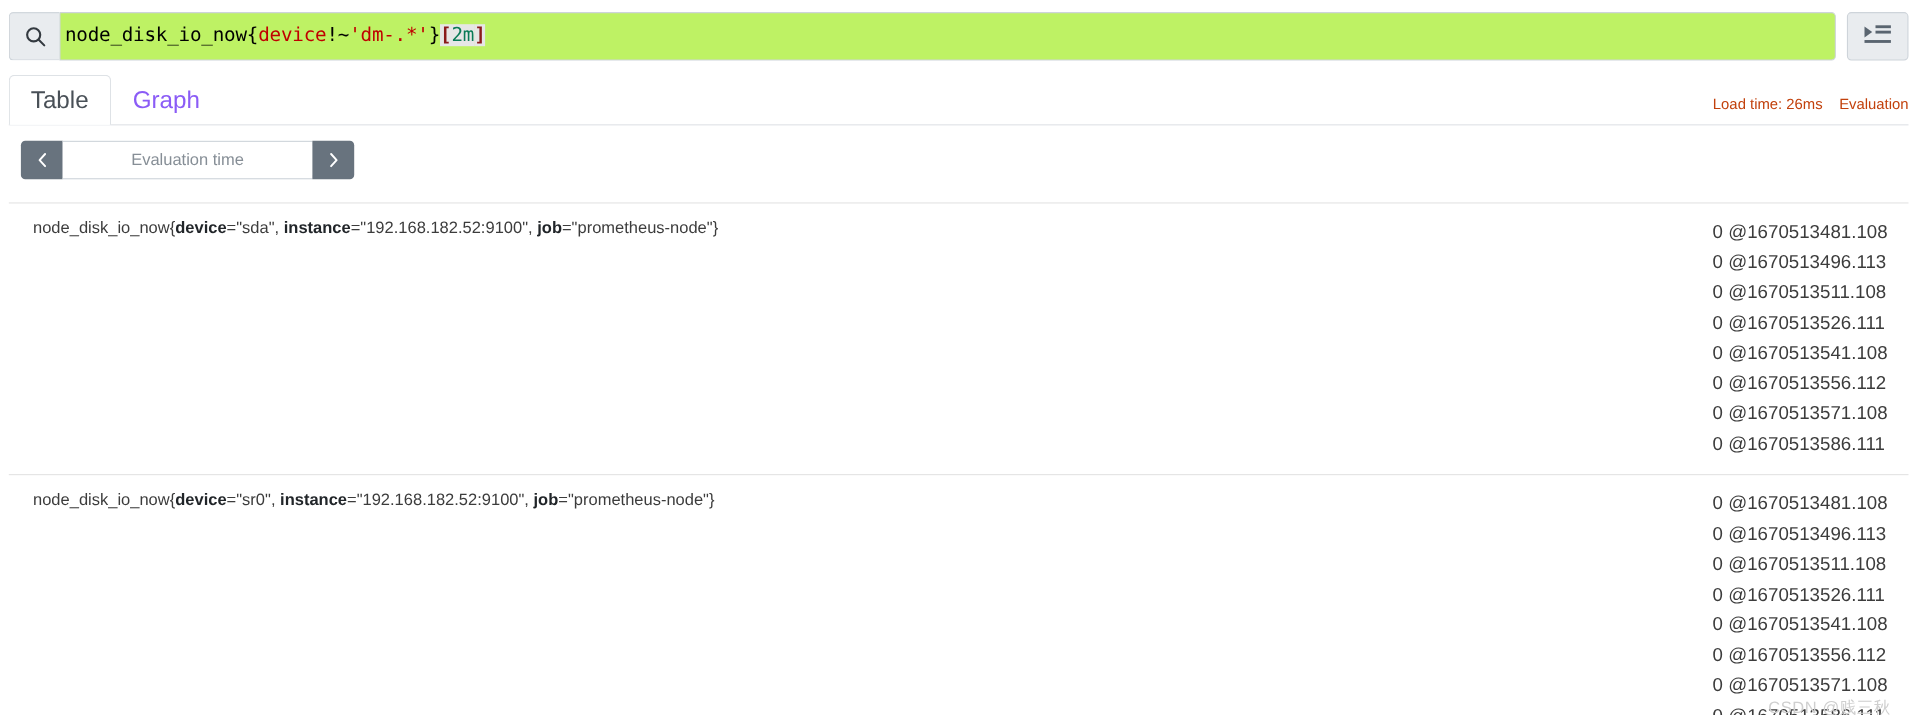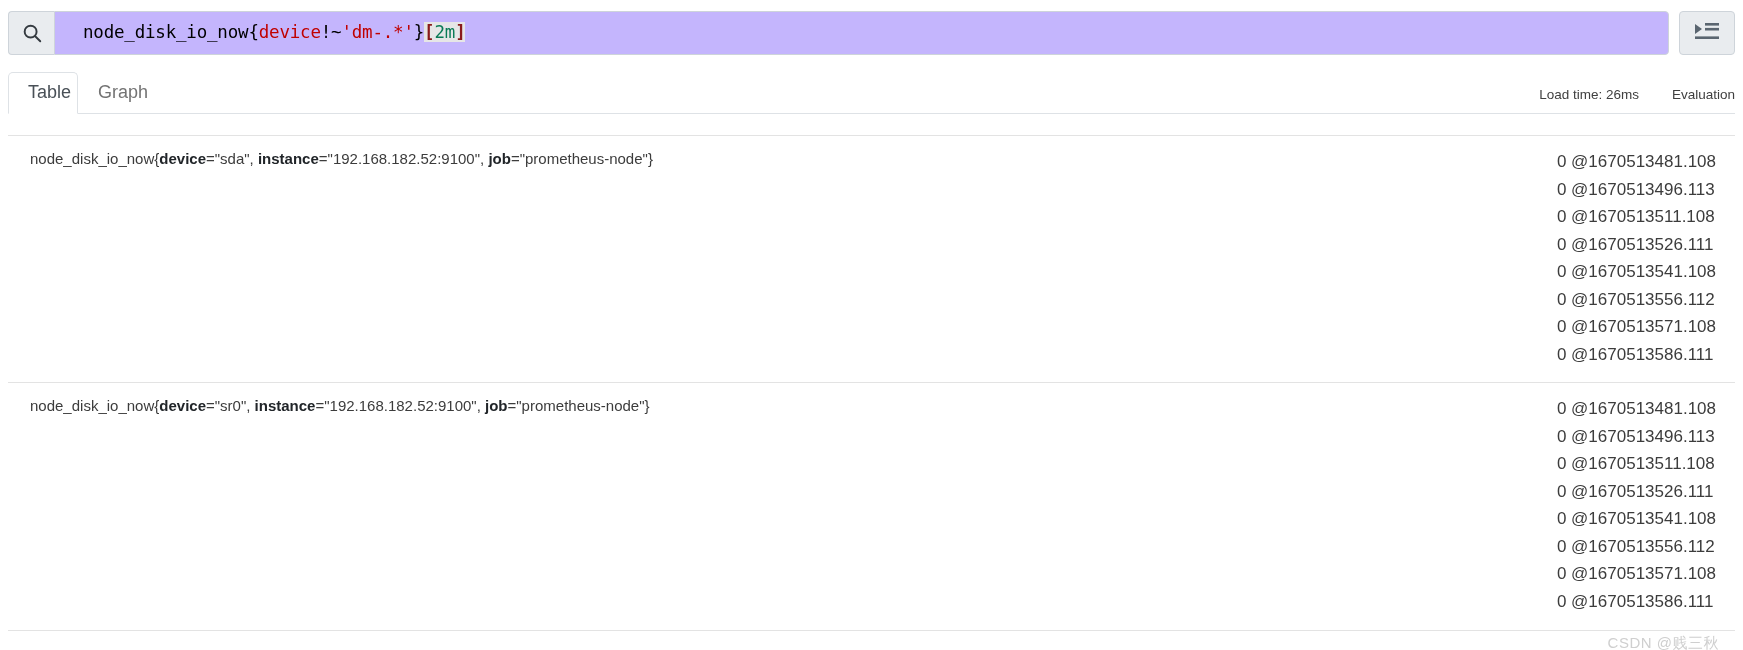--- a/index.html
+++ b/index.html
@@ -43,24 +43,24 @@
     border-radius: 4px 0 0 4px;
     display: flex;
     align-items: center;
     justify-content: center;
     color: #343a40;
   }
   .query-field {
     flex: 1 1 auto;
     border: 1px solid #ced4da;
     border-radius: 0 4px 4px 0;
-    background: #c4b5fd;
-    display: flex;
-    align-items: center;
-    padding: 0 28px;
+    background: #bef264;
+    display: flex;
+    align-items: center;
+    padding: 0 4px;
     min-width: 0;
     overflow: hidden;
   }
   .query-text {
     font-family: "DejaVu Sans Mono", "Liberation Mono", monospace;
     font-size: 17.5px;
     line-height: 1;
     white-space: nowrap;
     letter-spacing: -0.2px;
   }
@@ -88,44 +88,44 @@
   
   .tabs-row {
     position: relative;
     margin-top: 17px;
     height: 42px;
     border-bottom: 1px solid #dee2e6;
     display: flex;
     align-items: flex-end;
   }
   .tab {
-    font-size: 18px;
-    padding: 9px 6px 9px 19px;
+    font-size: 22px;
+    padding: 9px 19px 9px 19px;
     line-height: 1.2;
     cursor: pointer;
     border: 1px solid transparent;
     border-radius: 5px 5px 0 0;
     position: relative;
     top: 1px;
   }
   .tab.active {
     color: #495057;
     background: #ffffff;
     border-color: #dee2e6 #dee2e6 #ffffff;
   }
-  .tab.link { color: #737373; }
+  .tab.link { color: #8b5cf6; }
   .load-meta {
     position: absolute;
     right: 0;
     bottom: 11px;
     font-size: 13.5px;
-    color: #404040;
-    white-space: nowrap;
-    display: flex;
-    gap: 33px;
+    color: #c2410c;
+    white-space: nowrap;
+    display: flex;
+    gap: 15px;
   }
 
   
   .eval-row {
     margin-top: 14px;
     padding-left: 11px;
   }
   .eval-group {
     display: inline-flex;
     align-items: stretch;
@@ -229,20 +229,35 @@
 
   <div class="tabs-row">
     <div class="tab active">Table</div>
     <div class="tab link">Graph</div>
     <div class="load-meta">
       <span>Load time: 26ms</span>
       <span>Evaluation</span>
     </div>
   </div>
 
+  <div class="eval-row">
+    <div class="eval-group">
+      <div class="eval-btn left">
+        <svg width="13" height="17" viewBox="0 0 13 17" fill="none" stroke="#ffffff" stroke-width="1.8" stroke-linecap="round" stroke-linejoin="round">
+          <polyline points="9,3 4,8.5 9,14"></polyline>
+        </svg>
+      </div>
+      <div class="eval-input" placeholder="Evaluation time">Evaluation time</div>
+      <div class="eval-btn right">
+        <svg width="13" height="17" viewBox="0 0 13 17" fill="none" stroke="#ffffff" stroke-width="1.8" stroke-linecap="round" stroke-linejoin="round">
+          <polyline points="4,3 9,8.5 4,14"></polyline>
+        </svg>
+      </div>
+    </div>
+  </div>
 
   <div class="results">
 
     <div class="result-row">
       <div class="series-cell"><span>node_disk_io_now</span>{<span class="lbl">device</span>=<span>"sda"</span>, <span class="lbl">instance</span>=<span>"192.168.182.52:9100"</span>, <span class="lbl">job</span>=<span>"prometheus-node"</span>}</div>
       <div class="values-cell">
         <div>0 @1670513481.108</div>
         <div>0 @1670513496.113</div>
         <div>0 @1670513511.108</div>
         <div>0 @1670513526.111</div>

